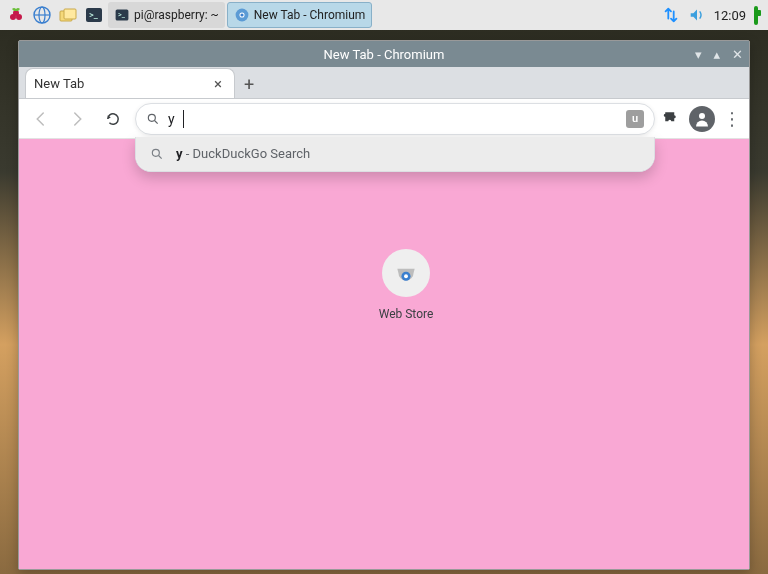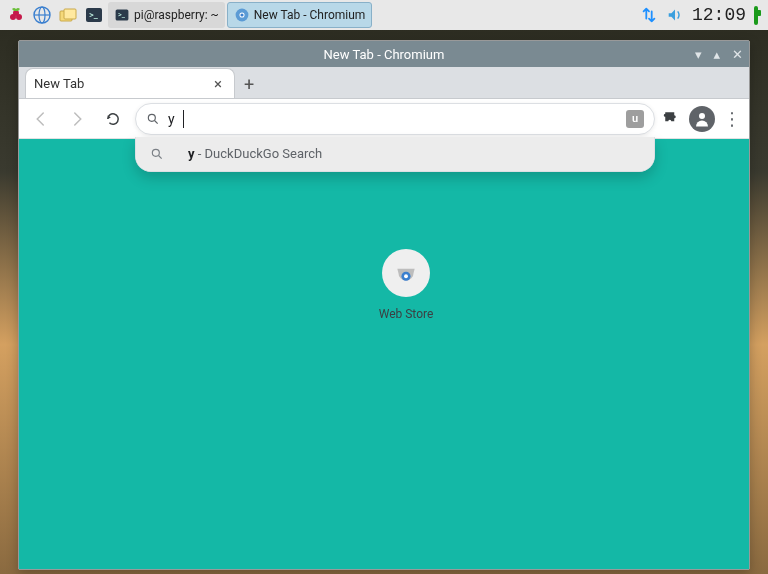--- a/index.html
+++ b/index.html
@@ -10,21 +10,21 @@
 .panel {
   height: 30px; background: #e8e8e8; display: flex; align-items: center;
   padding: 0 4px; gap: 2px; font-size: 13px; color: #222;
 }
 .panel-icon { width: 24px; height: 24px; display: inline-flex; align-items: center; justify-content: center; border-radius: 4px; }
 .task-btn { height: 26px; padding: 0 6px; display: inline-flex; align-items: center; gap: 4px; border-radius: 3px; font-size: 12px; max-width: 200px; white-space: nowrap; overflow: hidden; text-overflow: ellipsis; }
 .task-min { background: #d8d8d8; }
 .task-active { background: #b8d8e8; border: 1px solid #88b0c8; }
 .spacer { flex: 1; }
 .tray { display: flex; align-items: center; gap: 8px; padding-right: 6px; }
-.clock { font-size: 18px; color: #222; font-family: Liberation Mono, monospace; }
+.clock { font-size: 13px; color: #222; }
 .battery { width: 26px; height: 14px; border: 2px solid #1a9a1a; border-radius: 2px; position: relative; }
 .battery::after { content: ""; position: absolute; right: -5px; top: 2px; width: 3px; height: 6px; background: #1a9a1a; border-radius: 0 1px 1px 0; }
 .battery-fill { width: 100%; height: 100%; background: #3ade3a; }
 
 
 .chromium {
   position: absolute; left: 18px; top: 40px; width: 732px; height: 530px;
   background: #fff; border: 1px solid #999; border-radius: 2px;
   box-shadow: 0 4px 12px rgba(0,0,0,0.25);
 }
@@ -64,29 +64,29 @@
 
 .suggest {
   position: absolute; left: 0; right: 0; top: 34px; background: #fff;
   border: 1px solid #dcdfe3; border-top: none; border-radius: 0 0 16px 16px;
   box-shadow: 0 6px 14px rgba(0,0,0,0.18); overflow: hidden; z-index: 5;
 }
 .suggest-row {
   height: 34px; display: flex; align-items: center; gap: 12px; padding: 0 14px;
   background: #ececec; font-size: 13px; color: #5f6368;
 }
-.suggest-row .q { color: #5f6368; margin-left: 12px; }
+.suggest-row .q { color: #5f6368; }
 .suggest-row .q b { color: #202124; font-weight: 700; }
 
 .toolbar-right { display: flex; align-items: center; gap: 8px; }
 .ext-icon { color: #3c4043; }
 .avatar { width: 26px; height: 26px; border-radius: 50%; background: #5f6368; display: flex; align-items: center; justify-content: center; }
 .menu-btn { color: #5f6368; font-size: 18px; }
 
-.content { position: absolute; inset: 98px 0 0 0; background: #14b8a6; display: flex; flex-direction: column; align-items: center; padding-top: 110px; padding-left: 44px; }
+.content { position: absolute; inset: 98px 0 0 0; background: #f9a8d4; display: flex; flex-direction: column; align-items: center; padding-top: 110px; padding-left: 44px; }
 .shortcut { display: flex; flex-direction: column; align-items: center; gap: 10px; }
 .shortcut-circle { width: 48px; height: 48px; border-radius: 50%; background: #efefef; display: flex; align-items: center; justify-content: center; }
 .shortcut-label { font-size: 12px; color: #3c4043; }
 
 svg { display: block; }
 </style>
 </head>
 <body>
 
 <div class="panel">

